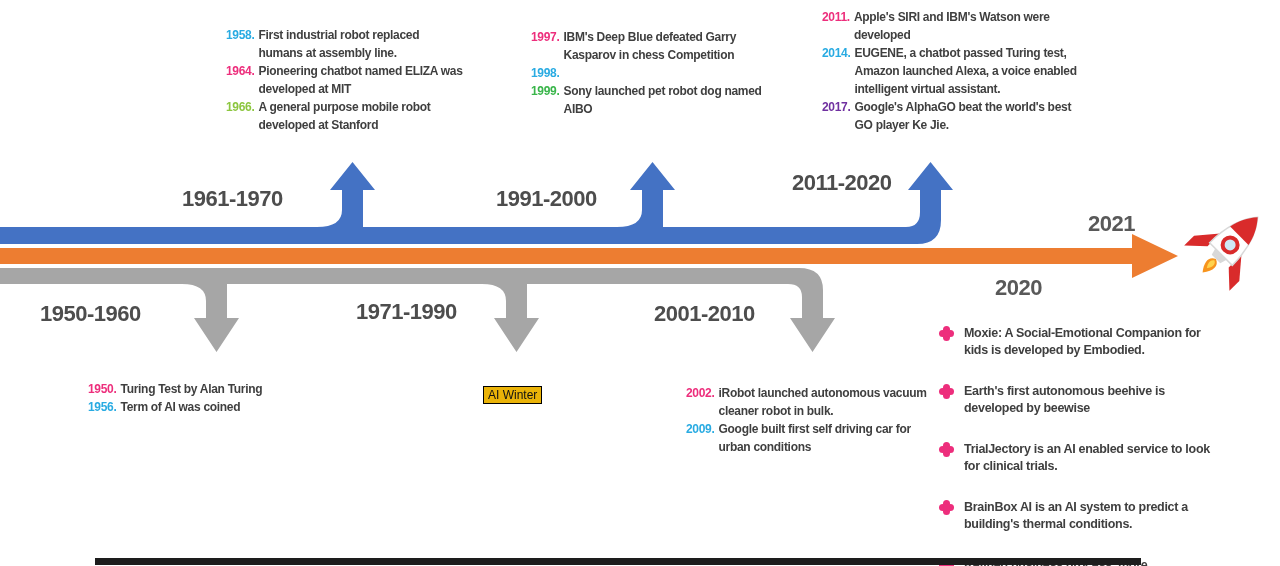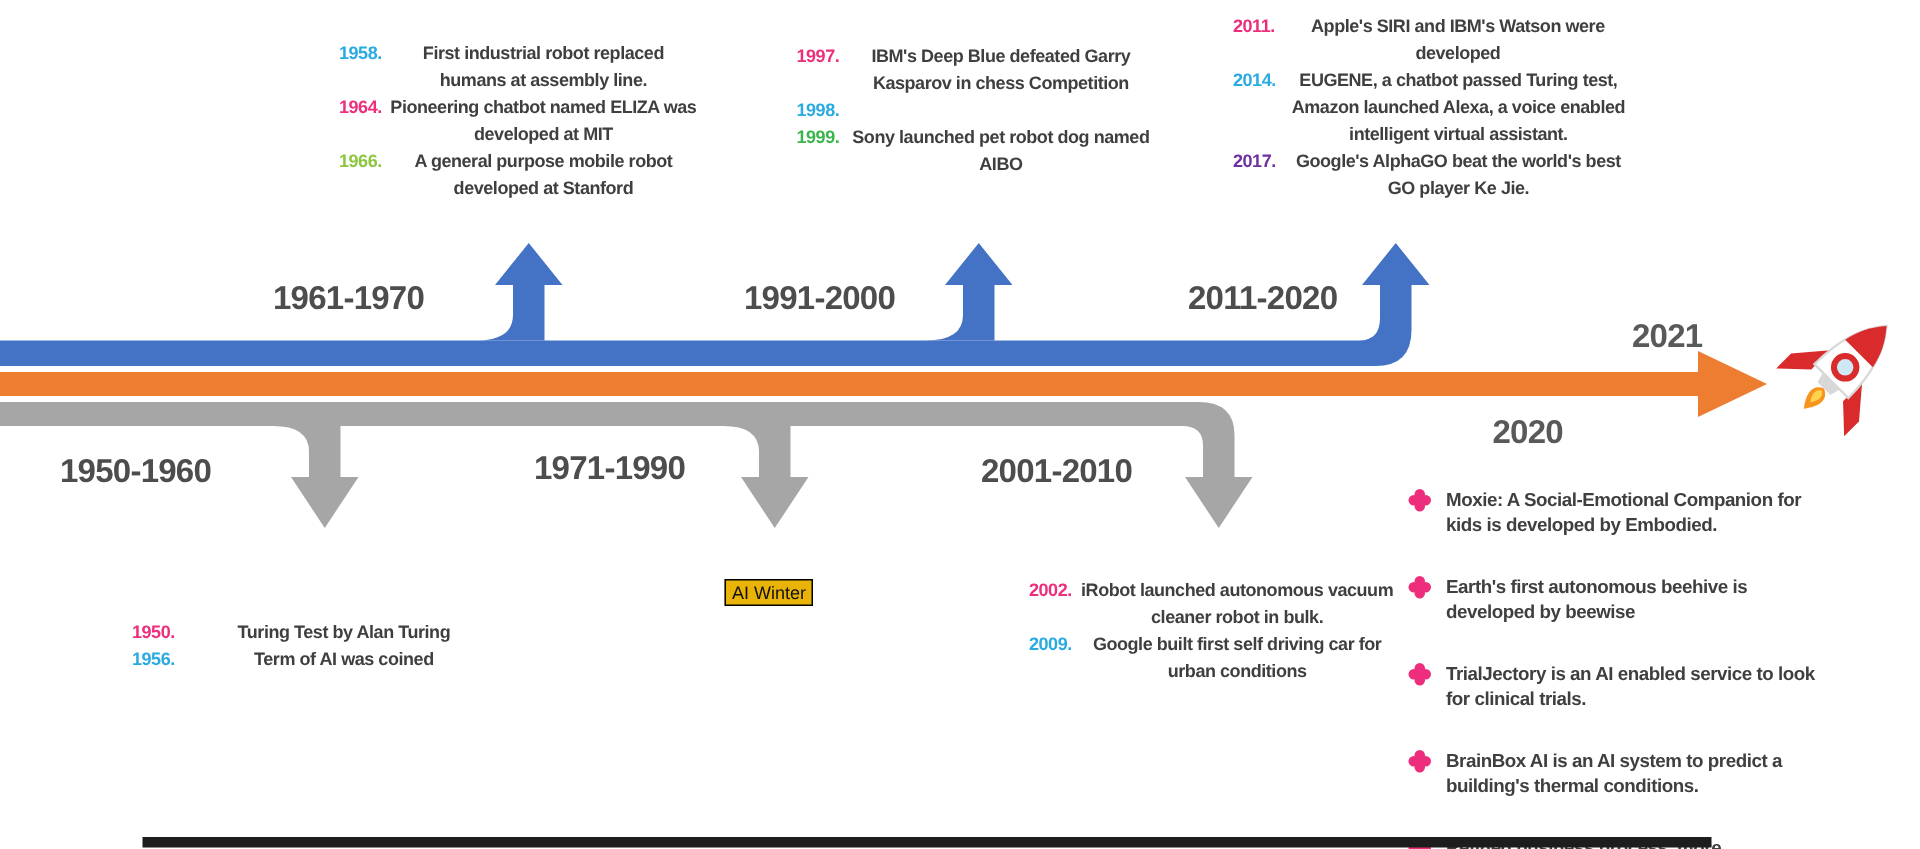--- a/index.html
+++ b/index.html
@@ -1,21 +1,21 @@
 <!DOCTYPE html>
 <html><head>
 <meta charset="utf-8">
 <style>
   html,body{margin:0;padding:0;background:#fff;}
   .canvas{position:relative;width:1280px;height:566px;background:#fff;overflow:hidden;
           font-family:"Liberation Sans","DejaVu Sans",sans-serif;}
   svg.bands{position:absolute;left:0;top:0;}
   .period-label{position:absolute;font-size:22px;font-weight:700;color:#4D4D4D;letter-spacing:-0.5px;white-space:nowrap;}
   .year-label{position:absolute;font-size:22px;font-weight:700;color:#595959;letter-spacing:-0.5px;white-space:nowrap;}
-  .event-block{position:absolute;font-size:12px;line-height:18px;font-weight:700;color:#3F3F3F;letter-spacing:-0.3px;text-align:center;}
+  .event-block{position:absolute;font-size:12px;line-height:18px;font-weight:700;color:#3F3F3F;letter-spacing:-0.3px;}
   .event{display:flex;}
   .event .yr{flex:0 0 auto;margin-right:4px;white-space:nowrap;}
   .event .txt{flex:1 1 auto;}
   .c-pink{color:#ED2E7C;} .c-blue{color:#29ABE2;} .c-green1{color:#8CC63F;}
   .c-green2{color:#39B54A;} .c-purple{color:#7030A0;}
   .ai-winter{position:absolute;background:#eab308;color:#111;font-size:12px;font-weight:400;
              padding:1px 4px;border:1px solid #000000;white-space:nowrap;}
   .bullets{position:absolute;display:flex;flex-direction:column;gap:5px;}
   .bullet-row{display:flex;align-items:flex-start;margin-top:20px;}
   .bullet-dot{flex:0 0 auto;width:7px;height:7px;border-radius:50%;background:#ED2E7C;margin:5px 14px 0 2px;
@@ -54,21 +54,21 @@
       <path d="M0,-42 C12,-28 16,-10 16,10 L-16,10 C-16,-10 -12,-28 0,-42 Z" fill="#FFFFFF" stroke="#D8D8D8" stroke-width="1.5"></path>
       <path d="M0,-42 C7,-34 11,-26 13,-16 L-13,-16 C-11,-26 -7,-34 0,-42 Z" fill="#D92B2B"></path>
       <path d="M-8,10 L-6,17 L6,17 L8,10 Z" fill="#D8D8D8"></path>
       <circle cx="0" cy="-3" r="9.5" fill="#D92B2B"></circle>
       <circle cx="0" cy="-3" r="5.5" fill="#CFE8F5"></circle>
     </g>
   </svg>
 
   <div class="period-label" style="left:182px;top:186px;">1961-1970</div>
   <div class="period-label" style="left:496px;top:186px;">1991-2000</div>
-  <div class="period-label" style="left:792px;top:186px;">2011-2020</div>
+  <div class="period-label" style="left:792px;top:170px;">2011-2020</div>
   <div class="period-label" style="left:40px;top:301px;">1950-1960</div>
   <div class="period-label" style="left:356px;top:299px;">1971-1990</div>
   <div class="period-label" style="left:654px;top:301px;">2001-2010</div>
   <div class="year-label" style="left:1088px;top:211px;">2021</div>
   <div class="year-label" style="left:995px;top:275px;">2020</div>
 
   <div class="event-block" style="left:226px;top:26px;width:240px;">
     <div class="event">
       <span class="yr c-blue">1958.</span>
       <span class="txt">First industrial robot replaced humans at assembly line.</span>
@@ -105,21 +105,21 @@
     <div class="event">
       <span class="yr c-blue">2014.</span>
       <span class="txt">EUGENE, a chatbot passed Turing test, Amazon launched Alexa, a voice enabled intelligent virtual assistant.</span>
     </div>
     <div class="event">
       <span class="yr c-purple">2017.</span>
       <span class="txt">Google's AlphaGO beat the world's best GO player Ke Jie.</span>
     </div>
   </div>
 
-  <div class="event-block" style="left:88px;top:412px;width:250px;">
+  <div class="event-block" style="left:88px;top:380px;width:250px;">
     <div class="event">
       <span class="yr c-pink">1950.</span>
       <span class="txt">Turing Test by Alan Turing</span>
     </div>
     <div class="event">
       <span class="yr c-blue">1956.</span>
       <span class="txt">Term of AI was coined</span>
     </div>
   </div>
 

